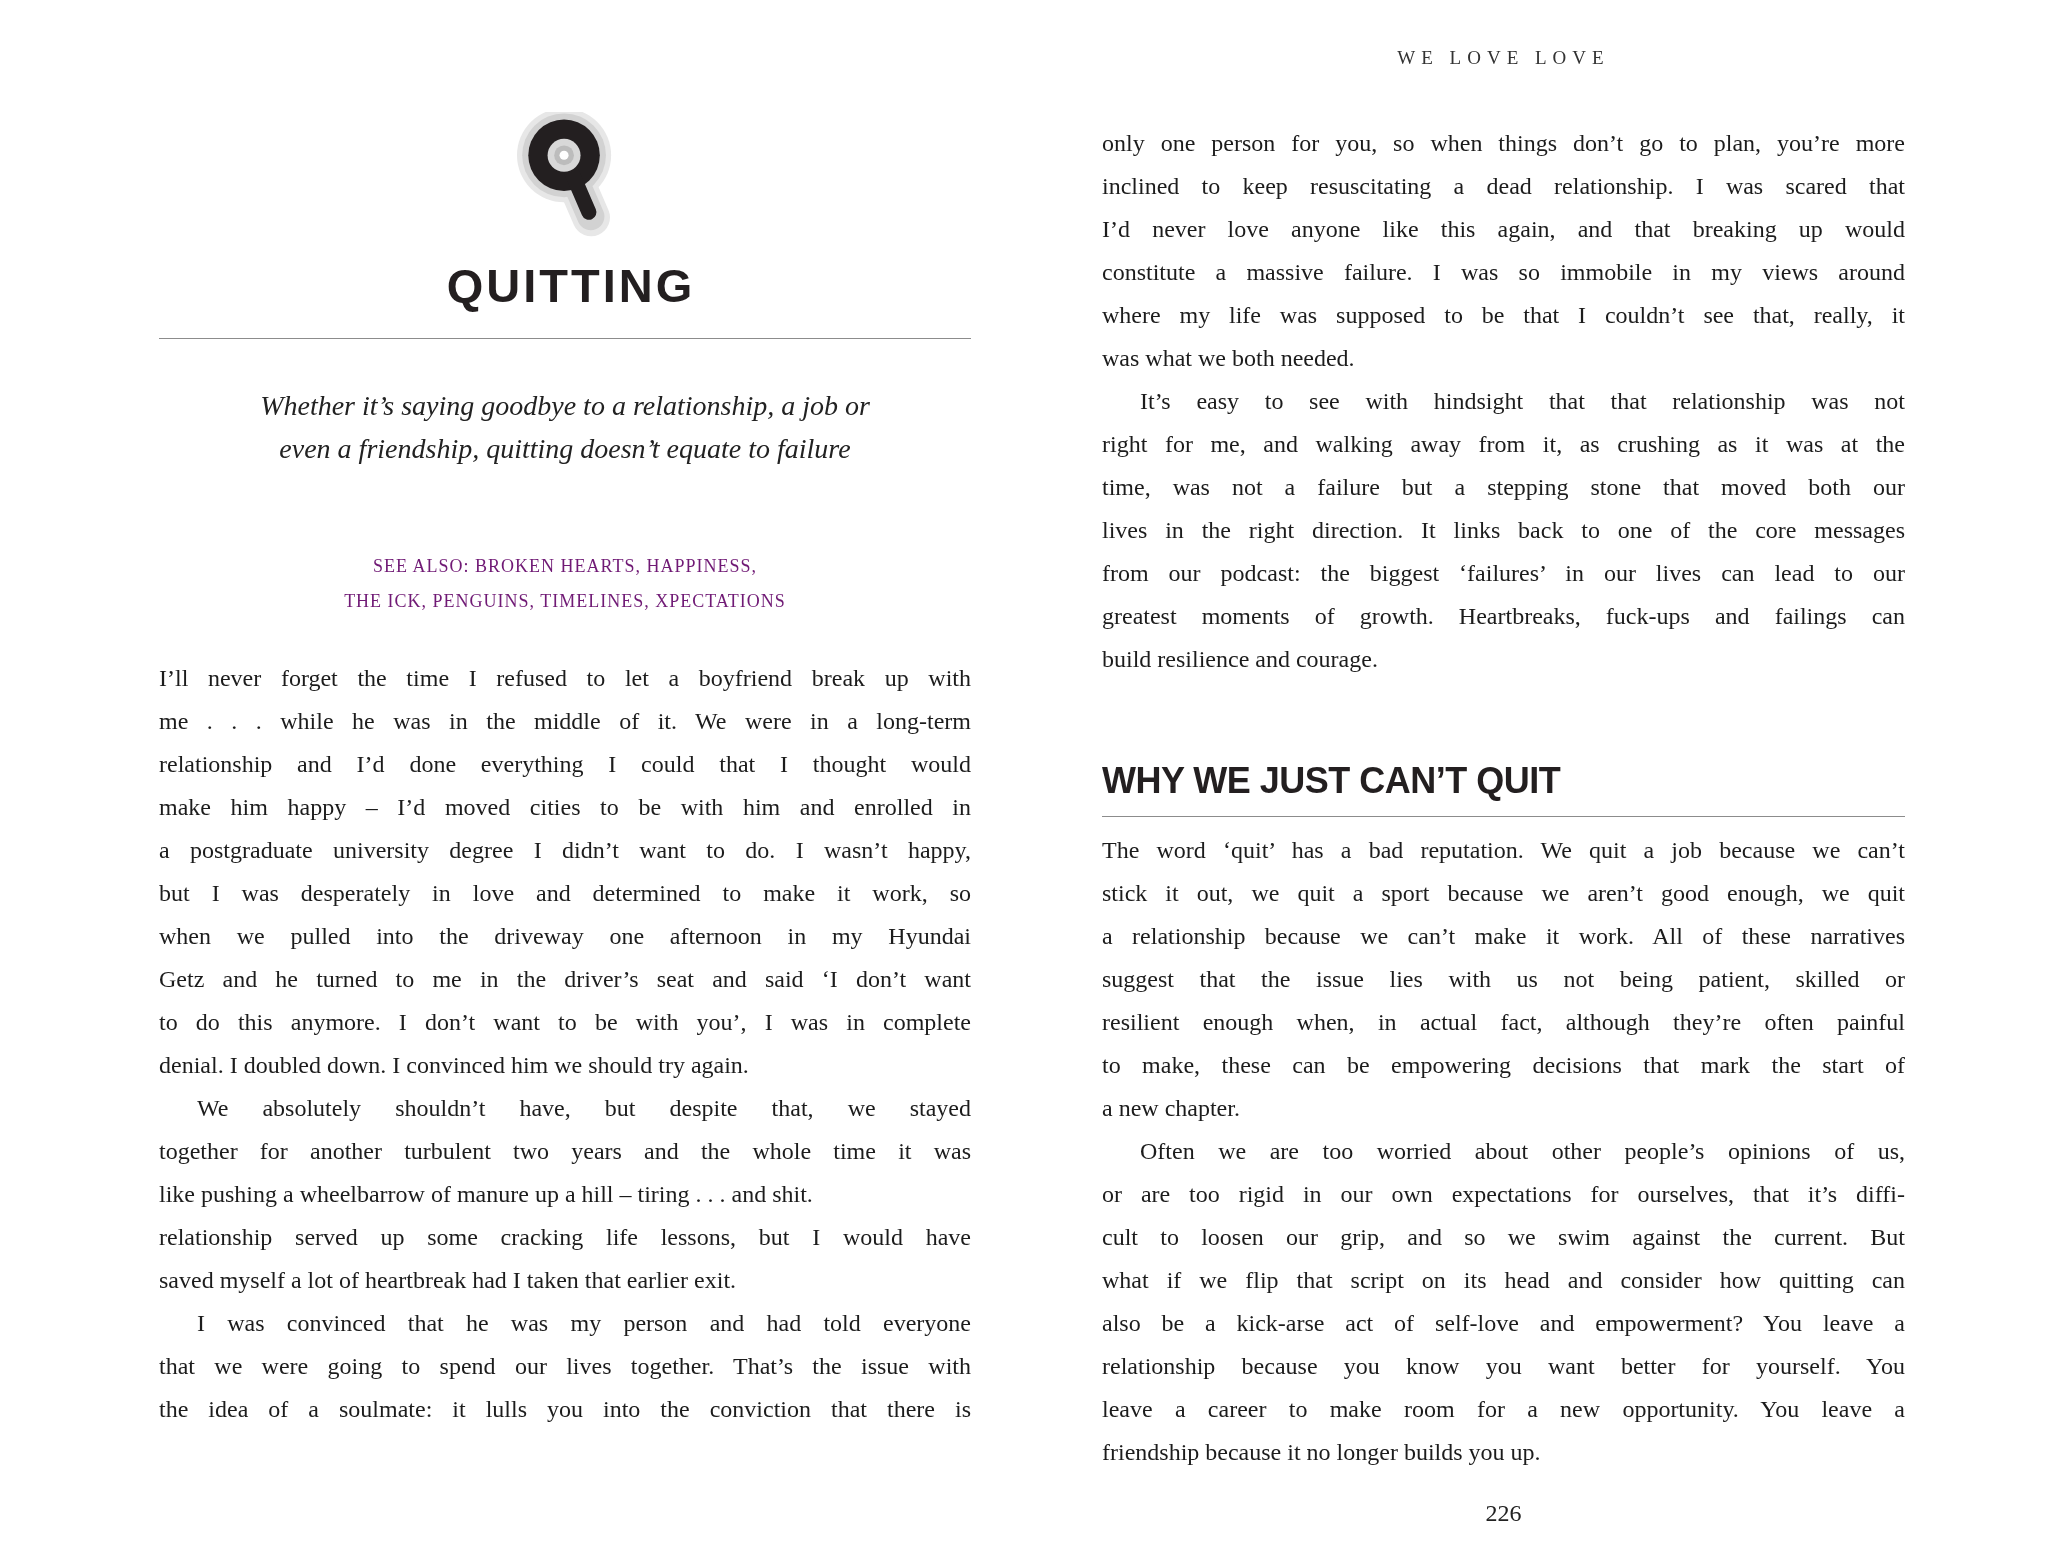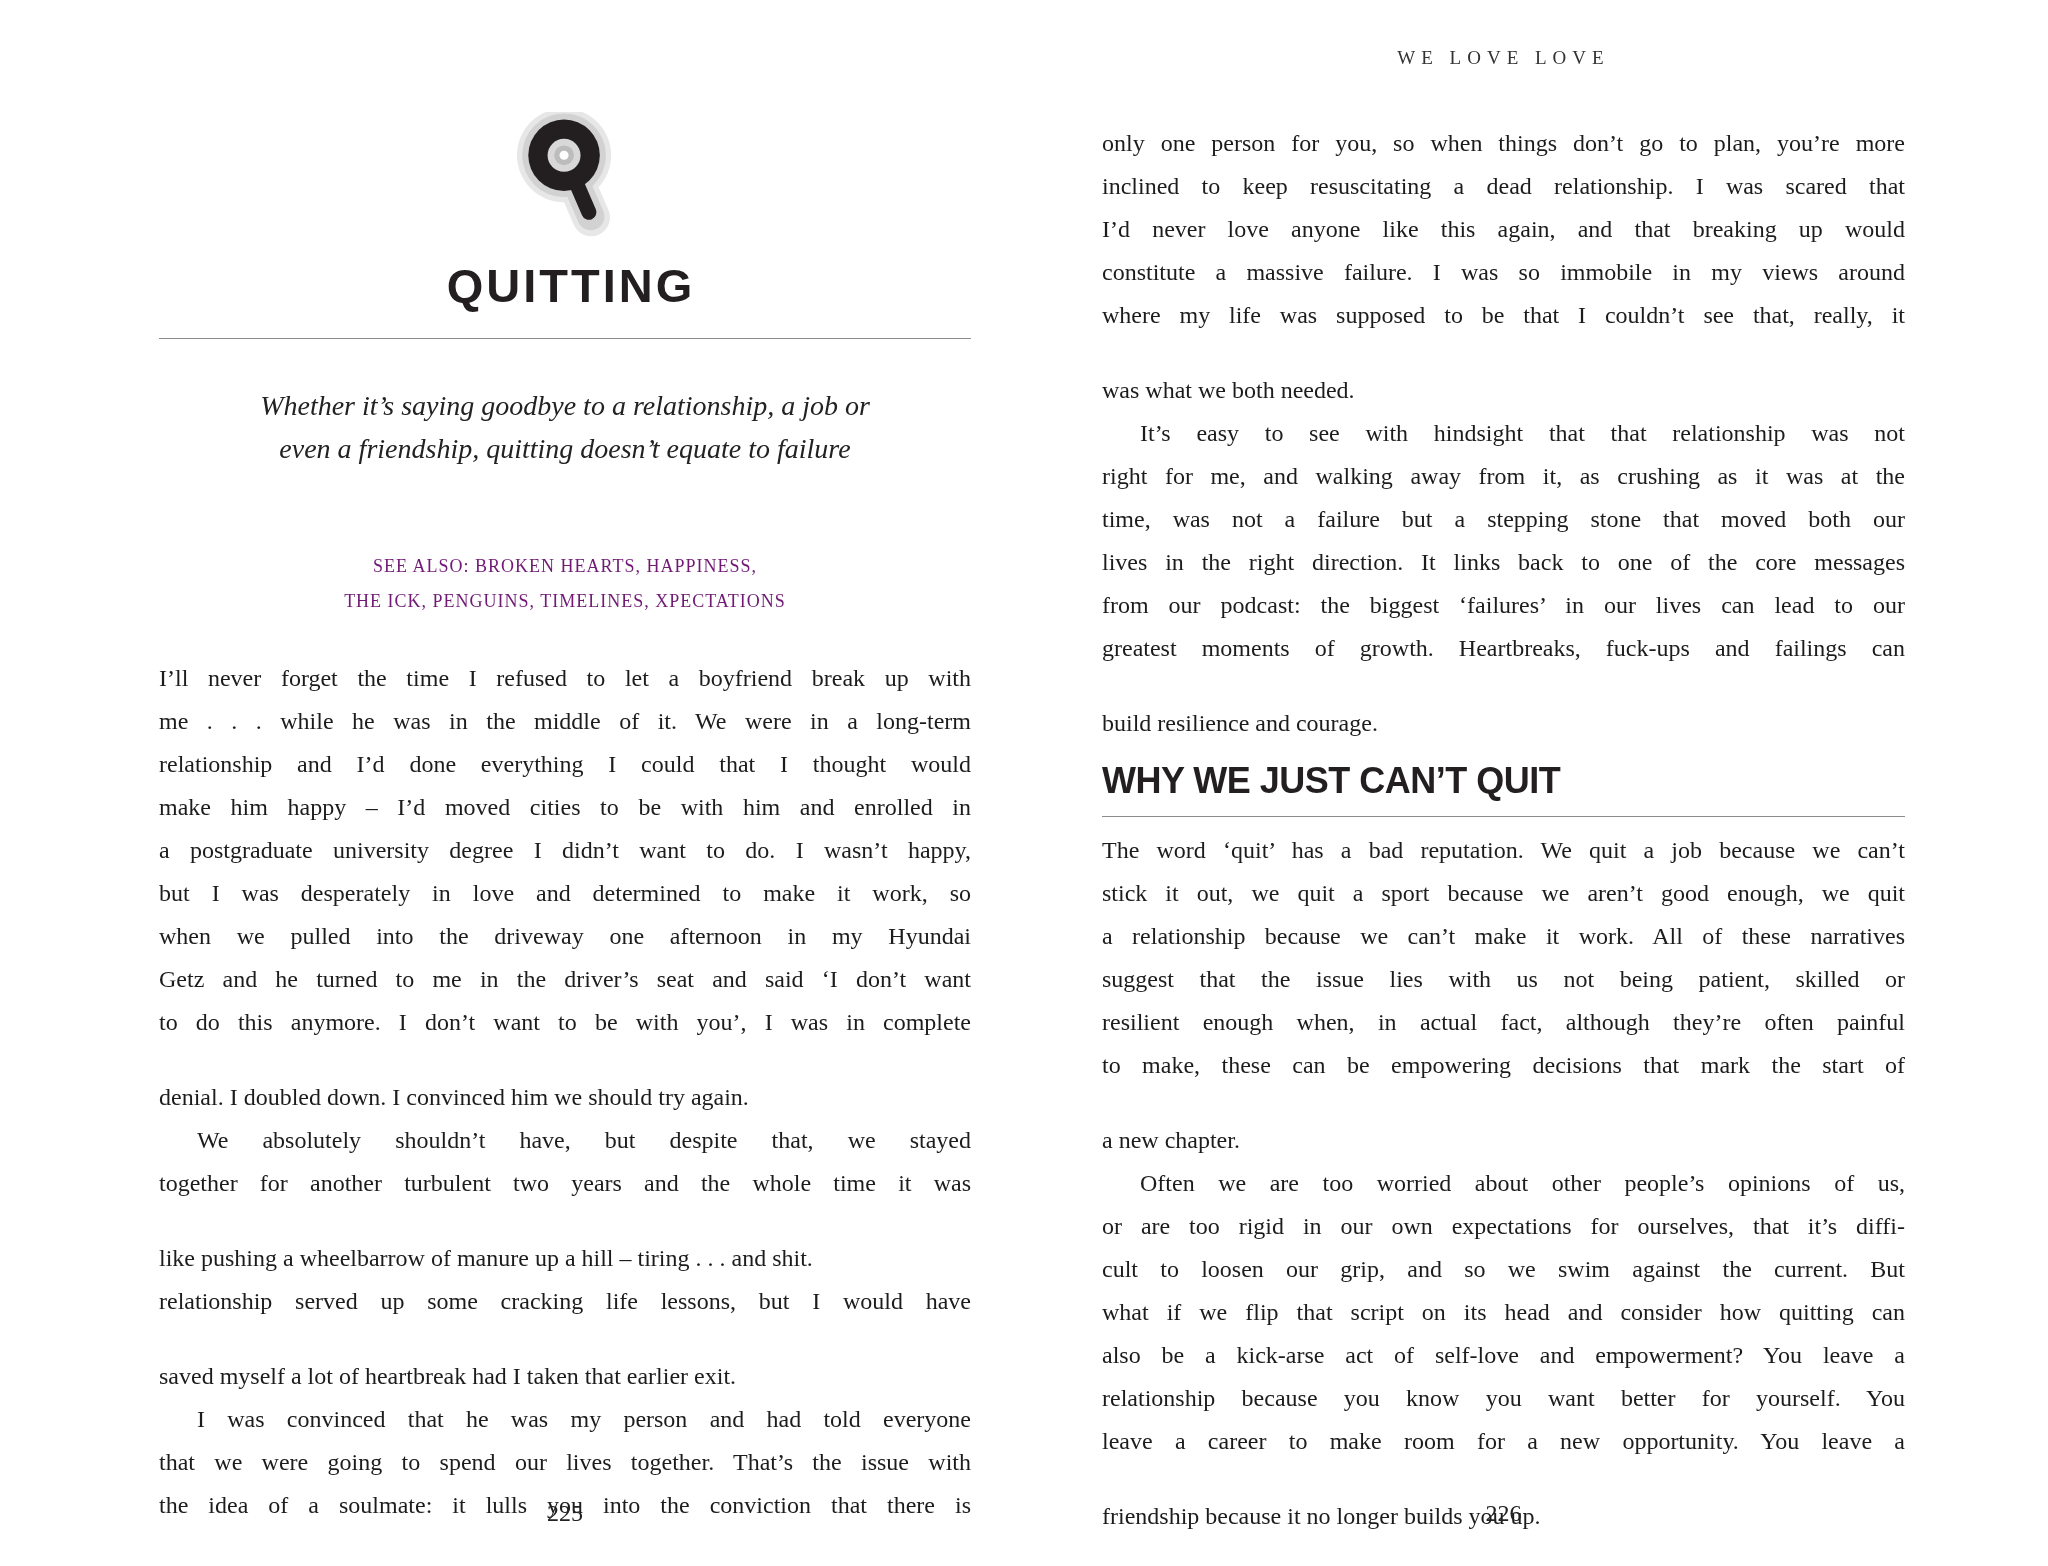--- a/index.html
+++ b/index.html
@@ -44,21 +44,21 @@
     text-align:center;color:#701a75;
   }
 
   
   .body-text{position:absolute;left:0;right:0;font-size:24px;line-height:43px;}
   .body-text.lp{top:657px;}
   .body-text.rp1{top:122px;}
   .body-text.rp2{top:829px;}
   .para{margin:0;}
   .bline{text-align:justify;text-align-last:justify;}
-  .bline.plast{text-align-last:left;margin-top:32px;}
+  .bline.plast{text-align-last:left;}
   .para.indent .bline.first{text-indent:38px;}
 
   
   .running-head{
     position:absolute;top:47px;left:0;right:0;
     font-size:19px;letter-spacing:6px;text-align:center;color:#333;
   }
   .section-heading{
     position:absolute;top:760px;left:0;right:0;margin:0;
     font-family:"Liberation Sans", sans-serif;
@@ -133,21 +133,20 @@
           <div class="bline">relationship served up some cracking life lessons, but I would have</div>
           <div class="bline plast">saved myself a lot of heartbreak had I taken that earlier exit.</div>
         </div>
         <div class="para indent">
           <div class="bline first">I was convinced that he was my person and had told everyone</div>
           <div class="bline">that we were going to spend our lives together. That’s the issue with</div>
           <div class="bline">the idea of a soulmate: it lulls you into the conviction that there is</div>
         </div>
       </div>
 
-    <div class="page-num">225</div>
   </section>
 
   <section class="page right">
 
     <div class="running-head">WE LOVE LOVE</div>
 
     <div class="body-text rp1">
         <div class="para">
           <div class="bline first">only one person for you, so when things don’t go to plan, you’re more</div>
           <div class="bline">inclined to keep resuscitating a dead relationship. I was scared that</div>

